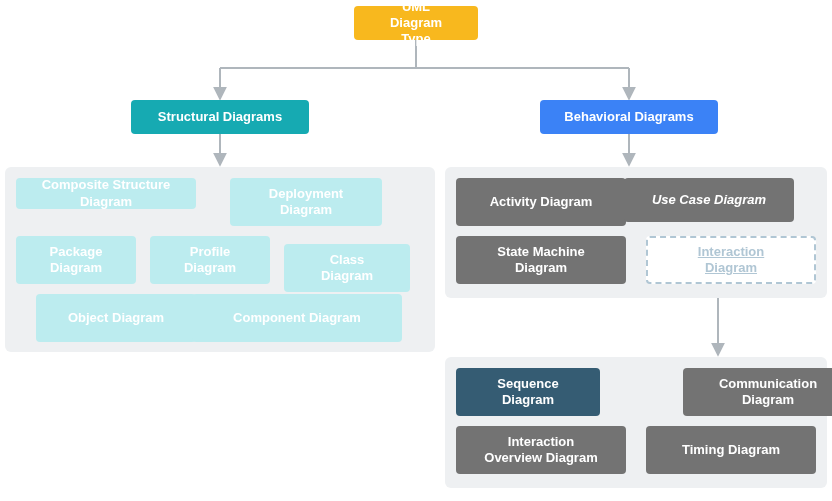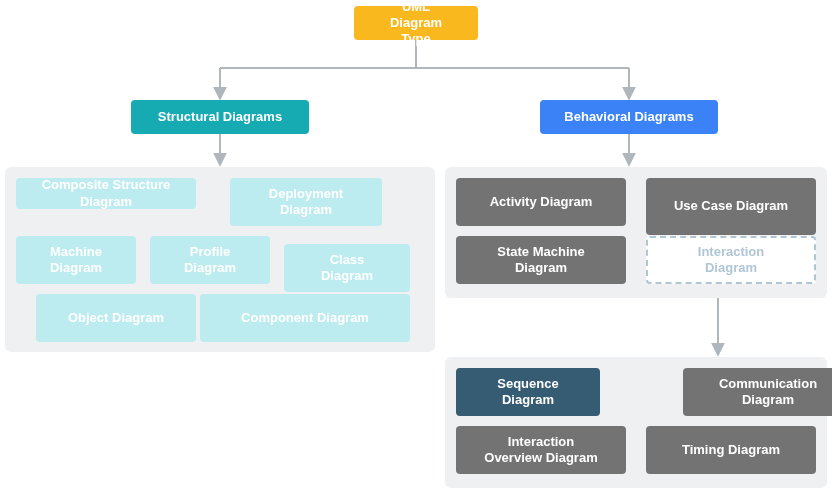--- a/index.html
+++ b/index.html
@@ -46,20 +46,21 @@
   }
   .leaf-behav {
     background: #737373;
     color: #ffffff;
     justify-content: center;
   }
   .leaf-dashed {
     background: #ffffff;
     color: #b0c6d4;
     border: 2px dashed #b0c6d4;
+    text-decoration: underline;
   }
   .leaf-dark {
     background: #355c73;
     color: #ffffff;
   }
   svg.connectors {
     position: absolute;
     left: 0; top: 0;
     width: 832px; height: 501px;
     pointer-events: none;
@@ -108,39 +109,39 @@
 
 <div class="panel" style="left:445px; top:357px; width:382px; height:131px;"></div>
 
 <div class="node leaf-struct" style="left:16px; top:178px; width:180px; height:31px;">
   <span>Composite Structure Diagram</span>
 </div>
 <div class="node leaf-struct" style="left:230px; top:178px; width:152px; height:48px;">
   <span>Deployment Diagram</span>
 </div>
 <div class="node leaf-struct" style="left:16px; top:236px; width:120px; height:48px;">
-  <span>Machine Diagram</span>
+  <span>Package Diagram</span>
 </div>
 <div class="node leaf-struct" style="left:150px; top:236px; width:120px; height:48px;">
   <span>Profile Diagram</span>
 </div>
 <div class="node leaf-struct" style="left:284px; top:244px; width:126px; height:48px;">
   <span>Class Diagram</span>
 </div>
 <div class="node leaf-struct" style="left:16px; top:294px; width:160px; height:48px;margin-left:20px;">
   <span>Object Diagram</span>
 </div>
-<div class="node leaf-struct" style="left:200px; top:294px; width:210px; height:48px;">
+<div class="node leaf-struct" style="left:192px; top:294px; width:210px; height:48px;">
   <span>Component Diagram</span>
 </div>
 
 <div class="node leaf-behav" style="left:456px; top:178px; width:170px; height:48px;">
   <span>Activity Diagram</span>
 </div>
-<div class="node leaf-behav" style="left:646px; top:178px; width:170px; height:57px;">
+<div class="node leaf-behav" style="left:624px; top:178px; width:170px; height:44px;font-style:italic;">
   <span>Use Case Diagram</span>
 </div>
 <div class="node leaf-behav" style="left:456px; top:236px; width:170px; height:48px;">
   <span>State Machine Diagram</span>
 </div>
 <div class="node leaf-dashed" style="left:646px; top:236px; width:170px; height:48px;">
   <span>Interaction Diagram</span>
 </div>
 
 <div class="node leaf-dark" style="left:456px; top:368px; width:144px; height:48px;">

